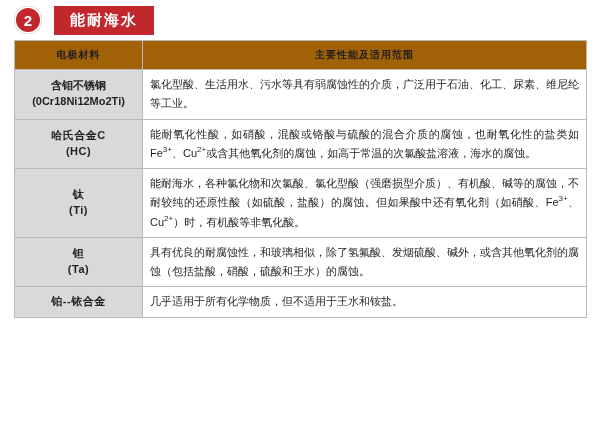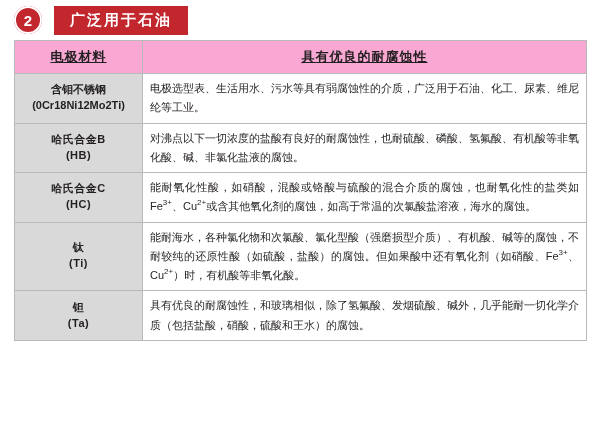--- a/index.html
+++ b/index.html
@@ -64,27 +64,26 @@
     table-layout: fixed;
     border: 1px solid #b9b9b9;
   }
   table.spec th, table.spec td {
     border: 1px solid #b9b9b9;
     vertical-align: middle;
     padding: 5px 7px;
     box-sizing: border-box;
   }
   table.spec thead th {
-    background: #f9a8d4;
-    font-size: 13px;
+    background: #a16207;
+    font-size: 10px;
     font-weight: bold;
     text-align: center;
     letter-spacing: 1px;
     padding: 7px 6px;
-    text-decoration: underline;
   }
   col.c1 { width: 128px; }
   col.c2 { width: 444px; }
   td.mat {
     background: #d9d9d9;
     font-size: 11px;
     font-weight: bold;
     text-align: center;
     line-height: 1.45;
     letter-spacing: 0.5px;
@@ -104,52 +103,45 @@
     line-height: 0;
   }
 </style>
 </head>
 <body>
 
 <div class="page">
 
   <div class="header">
     <div class="badge">2</div>
-    <div class="title-bar">广泛用于石油</div>
+    <div class="title-bar">能耐海水</div>
   </div>
 
   <div class="table-wrap">
     <table class="spec">
       <colgroup>
         <col class="c1">
         <col class="c2">
       </colgroup>
       <thead>
         <tr>
           <th>电极材料</th>
-          <th>具有优良的耐腐蚀性</th>
+          <th>主要性能及适用范围</th>
         </tr>
       </thead>
       <tbody>
 
         <tr>
           <td class="mat narrow">
             <div>含钼不锈钢</div>
             <div>(0Cr18Ni12Mo2Ti)</div>
           </td>
-          <td class="desc">电极选型表、生活用水、污水等具有弱腐蚀性的介质，广泛用于石油、化工、尿素、维尼纶等工业。</td>
+          <td class="desc">氯化型酸、生活用水、污水等具有弱腐蚀性的介质，广泛用于石油、化工、尿素、维尼纶等工业。</td>
         </tr>
 
-        <tr>
-          <td class="mat">
-            <div>哈氏合金B</div>
-            <div>(HB)</div>
-          </td>
-          <td class="desc">对沸点以下一切浓度的盐酸有良好的耐腐蚀性，也耐硫酸、磷酸、氢氟酸、有机酸等非氧化酸、碱、非氯化盐液的腐蚀。</td>
-        </tr>
 
         <tr>
           <td class="mat">
             <div>哈氏合金C</div>
             <div>(HC)</div>
           </td>
           <td class="desc">
             <span>能耐氧化性酸，如硝酸，混酸或铬酸与硫酸的混合介质的腐蚀，也耐氧化性的盐类如Fe</span><sup>3+</sup><span>、Cu</span><sup>2+</sup><span>或含其他氧化剂的腐蚀，如高于常温的次氯酸盐溶液，海水的腐蚀。</span>
           </td>
         </tr>
@@ -162,22 +154,28 @@
           <td class="desc">
             <span>能耐海水，各种氯化物和次氯酸、氯化型酸（强磨损型介质）、有机酸、碱等的腐蚀，不耐较纯的还原性酸（如硫酸，盐酸）的腐蚀。但如果酸中还有氧化剂（如硝酸、Fe</span><sup>3+</sup><span>、Cu</span><sup>2+</sup><span>）时，有机酸等非氧化酸。</span>
           </td>
         </tr>
 
         <tr>
           <td class="mat">
             <div>钽</div>
             <div>(Ta)</div>
           </td>
-          <td class="desc">具有优良的耐腐蚀性，和玻璃相似，除了氢氟酸、发烟硫酸、碱外，几乎能耐一切化学介质（包括盐酸，硝酸，硫酸和王水）的腐蚀。</td>
+          <td class="desc">具有优良的耐腐蚀性，和玻璃相似，除了氢氟酸、发烟硫酸、碱外，或含其他氧化剂的腐蚀（包括盐酸，硝酸，硫酸和王水）的腐蚀。</td>
         </tr>
 
 
+        <tr>
+          <td class="mat">
+            <div>铂--铱合金</div>
+          </td>
+          <td class="desc">几乎适用于所有化学物质，但不适用于王水和铵盐。</td>
+        </tr>
 
       </tbody>
     </table>
   </div>
 
 </div>
 
 </body></html>

